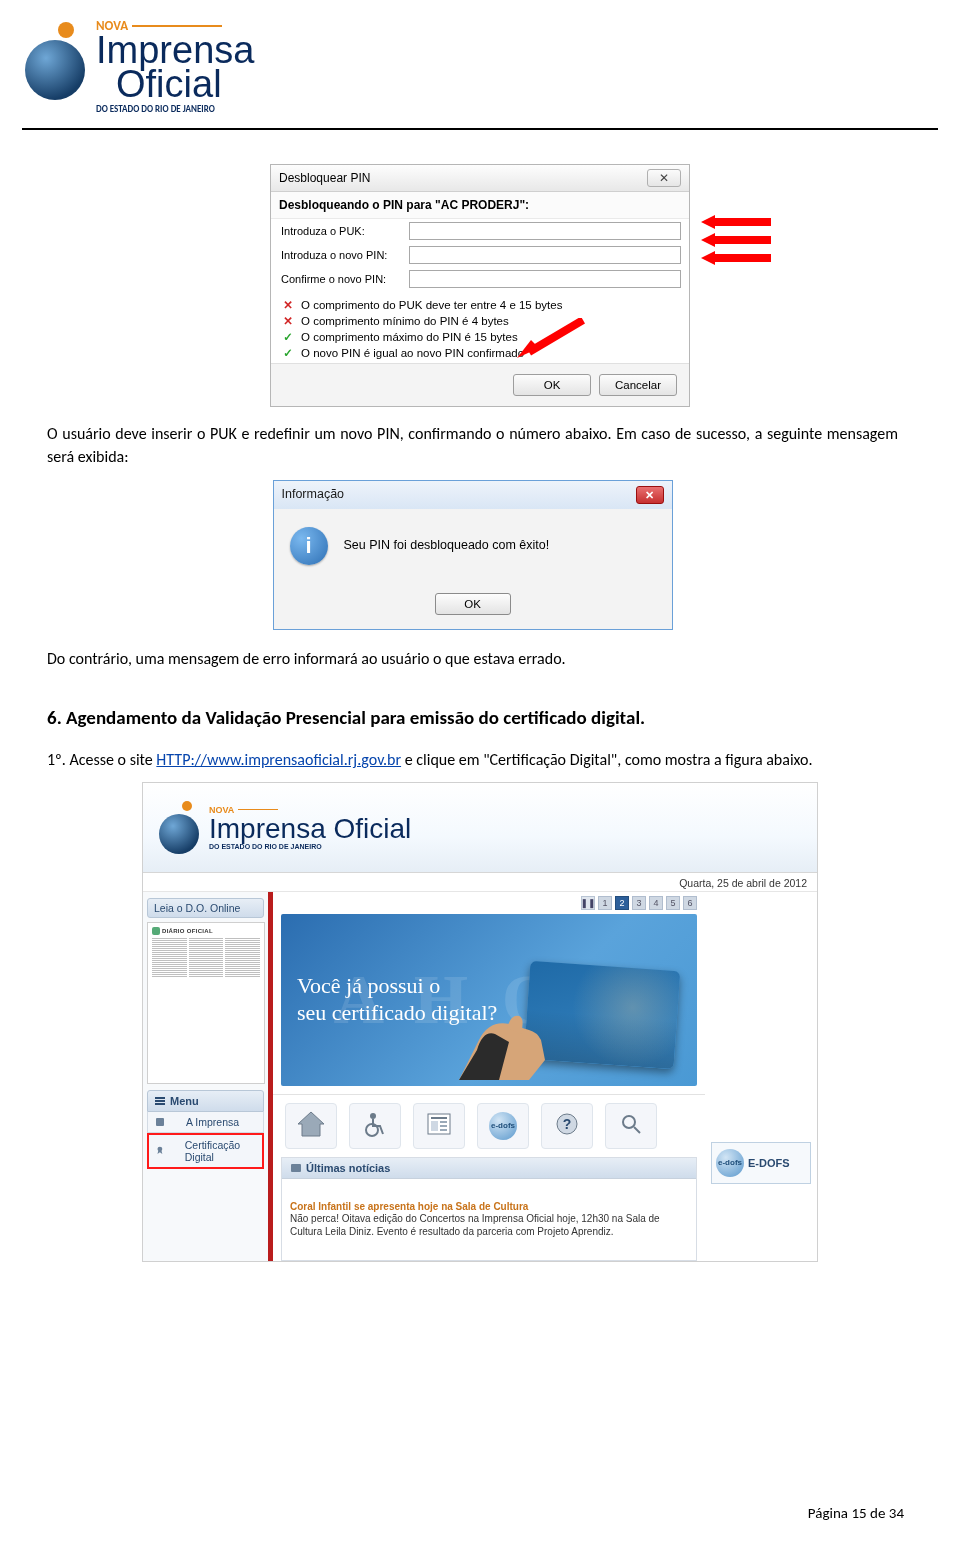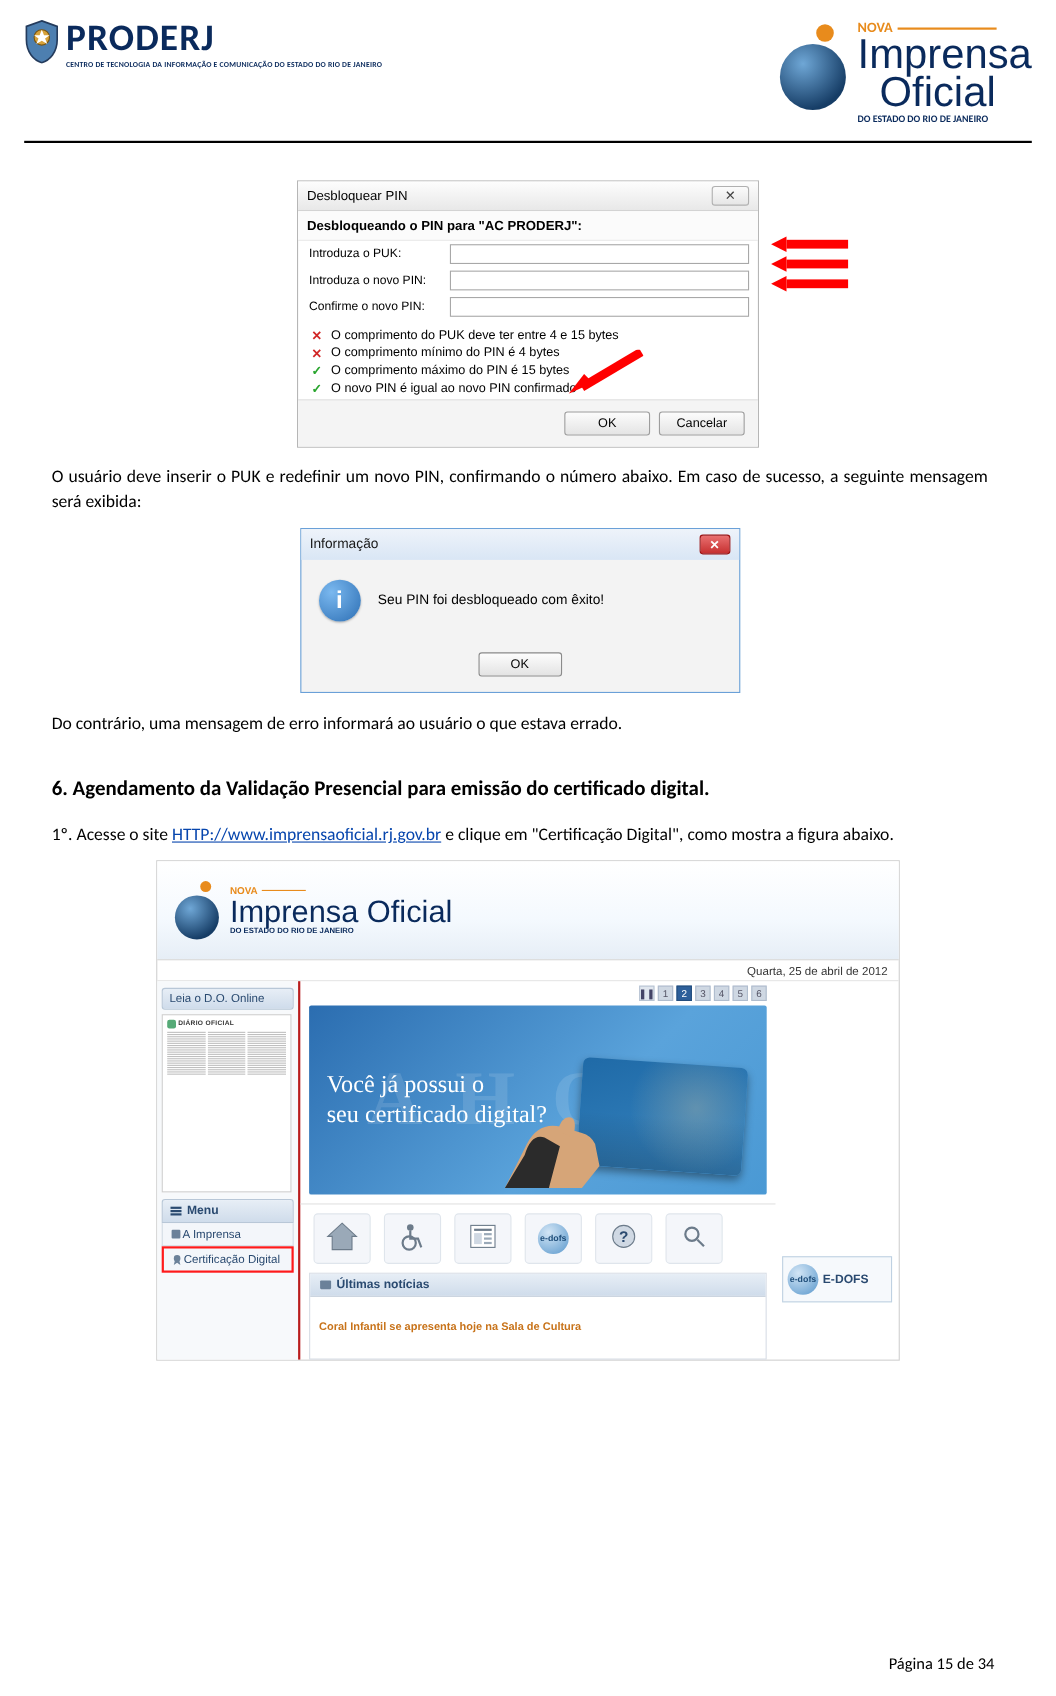--- a/index.html
+++ b/index.html
@@ -206,21 +206,21 @@
   .site-logo .txt .main-row { font-size:28px; color:#0a2a5c; font-weight:400; line-height:1;}
   .site-logo .txt .sub-row { font-size:7px; color:#0a2a5c; font-weight:700; }
   .site-daterow {
     text-align:right; padding:4px 10px 2px 0;
     font-size:10.5px; color:#353535;
     border-bottom:1px solid #e6e6e6;
   }
   .site-body { display:flex; }
   .site-left {
     width:130px; background:#f7f9fb;
-    border-right:2px solid #b91c1c;
+    border-right:5px solid #b91c1c;
     padding:6px 4px;
   }
   .leia-tab {
     background:linear-gradient(#e7eef6,#cfdceb);
     border:1px solid #b8c7d7; border-radius:3px;
     padding:3px 6px; font-size:10.5px; color:#2a4a70;
     margin-bottom:4px;
   }
   .diario-prev {
     width:118px;height:162px;background:#fff;
@@ -236,21 +236,21 @@
   .menu-tab {
     margin-top:6px;
     background:linear-gradient(#e7eef6,#cfdceb);
     border:1px solid #b8c7d7;border-radius:3px 3px 0 0;
     padding:4px 6px; font-size:11px; color:#2a4a70; font-weight:700;
     display:flex;align-items:center;gap:4px;
   }
   .menu-item {
     background:#f3f6fa; border:1px solid #d3dbe4; border-top:none;
     padding:4px 6px; font-size:10.5px; color:#2a4a70;
-    display:flex;align-items:center;gap:0;
+    display:flex;align-items:center;gap:20px;
   }
   .menu-item.highlight { border:2px solid #ff1a1a; }
   .mini-icon{width:12px;height:12px;display:inline-block;}
   .site-main { flex:1; position:relative; }
   .pager {
     position:absolute; top:4px; right:8px;
     display:flex;align-items:center;gap:3px;
   }
   .pager .ctrl {
     width:14px;height:14px;background:#e0e6ee;border:1px solid #b8c4d3;
@@ -354,33 +354,20 @@
   
   .page-footer {
     position:absolute; bottom:20px; right:56px;
     font-size:15px; color:#000;
   }
 </style>
 </head>
 <body>
 
 <div class="page-header">
-  <div class="proderj-logo">
-    <span class="proderj-emblem">
-      <svg viewBox="0 0 32 40">
-        <path d="M16 1 L30 6 V18 C30 30 23 37 16 39 C9 37 2 30 2 18 V6 Z" fill="#4d7fb0" stroke="#243b5c" stroke-width="1.5"></path>
-        <circle cx="16" cy="16" r="7" fill="#d7a23a" stroke="#7a5510"></circle>
-        <path d="M16 9 L18 14 L23 14 L19 17 L21 22 L16 19 L11 22 L13 17 L9 14 L14 14 Z" fill="#fff"></path>
-      </svg>
-    </span>
-    <div class="proderj-text">
-      <span class="proderj-word">PRODERJ</span>
-      <span class="proderj-sub">CENTRO DE TECNOLOGIA DA INFORMAÇÃO E COMUNICAÇÃO DO ESTADO DO RIO DE JANEIRO</span>
-    </div>
-  </div>
   <div class="nio-logo">
     <span class="nio-mark">
       <svg viewBox="0 0 66 88">
         <ellipse cx="33" cy="52" rx="30" ry="30" fill="url(#g1)"></ellipse>
         <circle cx="44" cy="12" r="8" fill="#e88b1c"></circle>
         <defs>
           <radialGradient id="g1" cx="35%" cy="30%" r="70%">
             <stop offset="0%" stop-color="#6fa7d6"></stop>
               <stop offset="100%" stop-color="#163d66"></stop>
           </radialGradient>
@@ -692,20 +679,21 @@
 
       <div class="news-panel">
         <div class="news-head">
           <span class="mini-icon"><svg viewBox="0 0 12 12">
                 <rect x="1" y="2" width="10" height="8" fill="#6b8199" rx="1"></rect>
               </svg></span>
           <span>Últimas notícias</span>
         </div>
         <div class="news-body">
           <div class="headline">Coral Infantil se apresenta hoje na Sala de Cultura</div>
+          <div>Não perca! Oitava edição do Concertos na Imprensa Oficial hoje, 12h30 na Sala de Cultura Leila Diniz. Evento é resultado da parceria com Projeto Aprendiz.</div>
         </div>
       </div>
     </div>
 
     <div class="site-right">
       <div style="height:230px;"></div>
       <div class="edofs-box">
         <span class="edofs-icon">e-dofs</span>
         <span>E-DOFS</span>
       </div>

